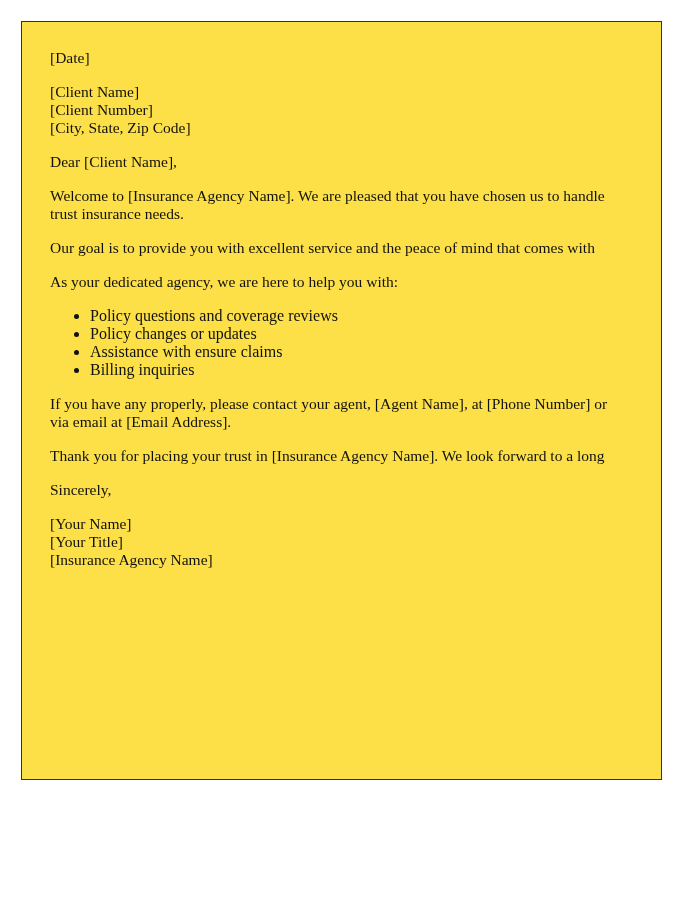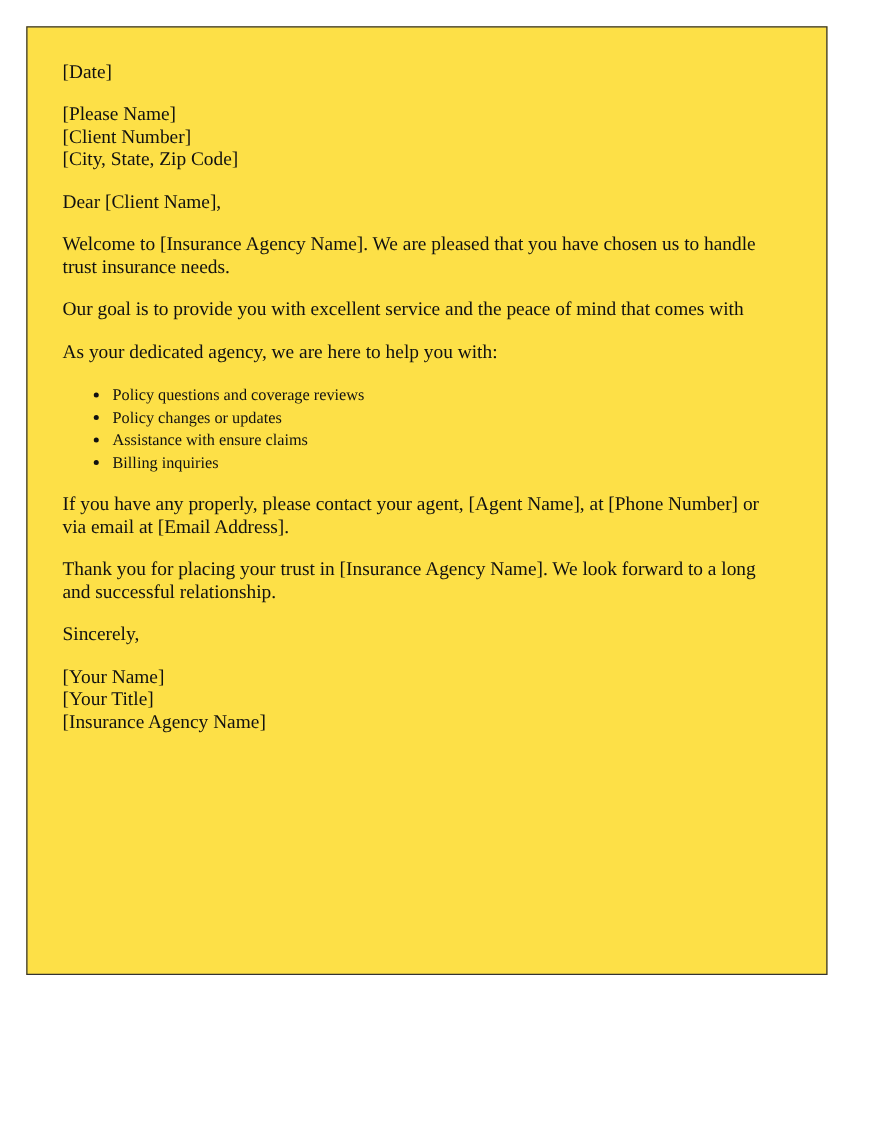--- a/index.html
+++ b/index.html
@@ -34,37 +34,37 @@
   }
   .block {
     margin: 0 0 16px 0;
   }
   ul.bullet-list {
     margin: 0 0 16px 0;
     padding: 0 0 0 40px;
     list-style-type: disc;
   }
   ul.bullet-list li {
-    font-size: 13px;
+    font-size: 16px;
     line-height: 18px;
     margin: 0;
     padding: 0;
   }
 </style>
 </head>
 <body style="background: rgb(255, 255, 255); color: rgb(17, 17, 17);">
 
 <div class="letter-box" style="border-color: rgb(51, 51, 51);">
 
   <div class="block">
     <div class="line">[Date]</div>
   </div>
 
   <div class="block">
-    <div class="line">[Please Name]</div>
+    <div class="line">[Client Name]</div>
     <div class="line">[Client Number]</div>
     <div class="line">[City, State, Zip Code]</div>
   </div>
 
   <div class="block">
     <div class="line">Dear [Client Name],</div>
   </div>
 
   <div class="block">
     <div class="line">Welcome to [Insurance Agency Name]. We are pleased that you have chosen us to handle</div>
@@ -86,21 +86,20 @@
     <li>Billing inquiries</li>
   </ul>
 
   <div class="block">
     <div class="line">If you have any properly, please contact your agent, [Agent Name], at [Phone Number] or</div>
     <div class="line">via email at [Email Address].</div>
   </div>
 
   <div class="block">
     <div class="line">Thank you for placing your trust in [Insurance Agency Name]. We look forward to a long</div>
-    <div class="line">and successful relationship.</div>
   </div>
 
   <div class="block">
     <div class="line">Sincerely,</div>
   </div>
 
   <div class="block">
     <div class="line">[Your Name]</div>
     <div class="line">[Your Title]</div>
     <div class="line">[Insurance Agency Name]</div>

